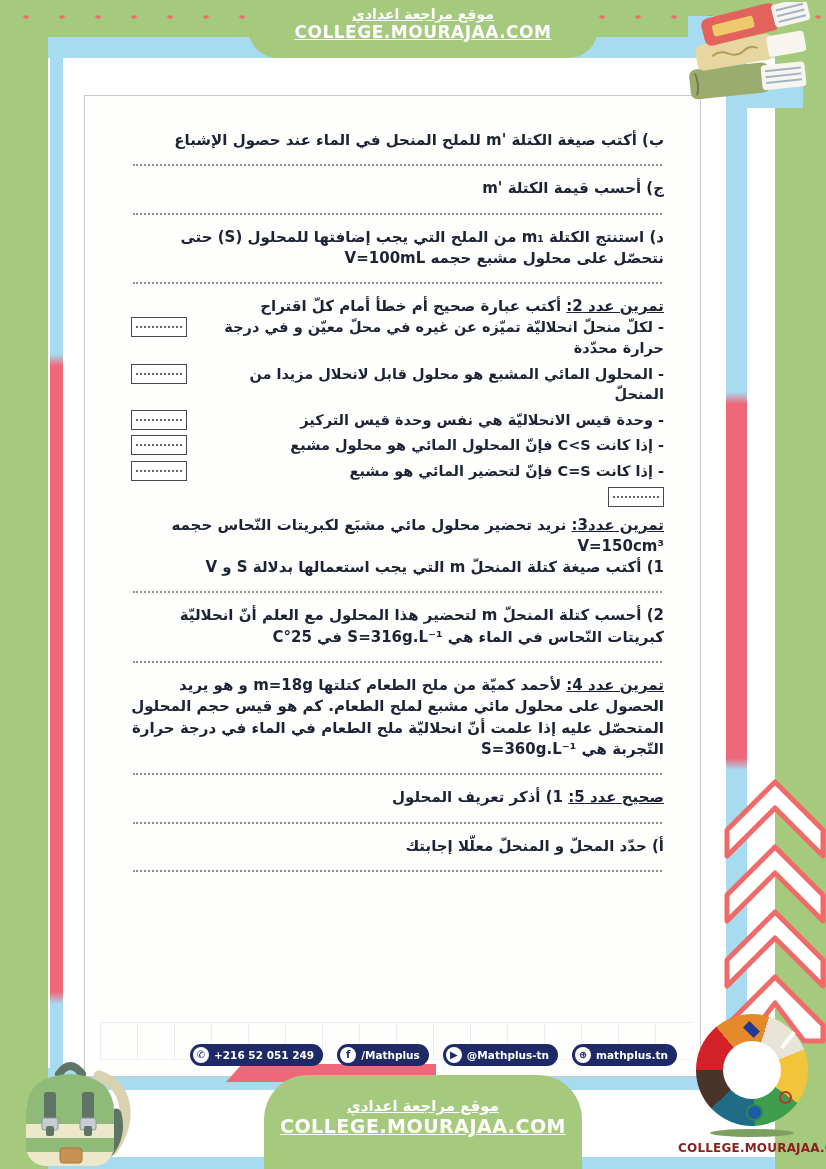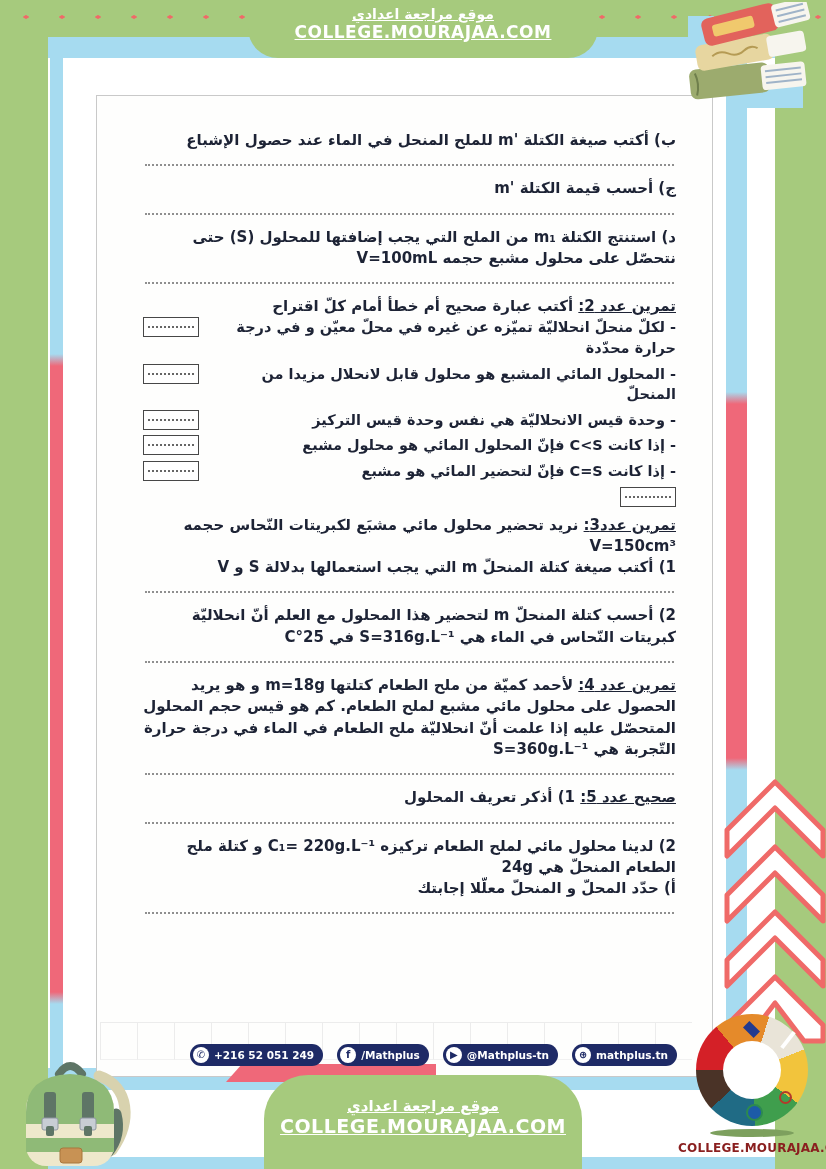--- a/index.html
+++ b/index.html
@@ -33,21 +33,21 @@
   .footer-blue{position:absolute;left:48px;top:1068px;width:727px;height:22px;background:#a6dbf0;z-index:3;}
   .pink-wedge{position:absolute;left:226px;top:1064px;width:210px;height:18px;background:#ef6879;z-index:4;
               clip-path:polygon(16px 0,100% 0,100% 100%,0 100%);}
   .bottom-blue{position:absolute;left:48px;top:1157px;width:727px;height:12px;background:#a6dbf0;z-index:2;}
   .footer-banner{position:absolute;left:264px;top:1075px;width:318px;height:94px;background:#a6ca7d;
                  border-radius:44px 44px 0 0;z-index:5;text-align:center;}
   .fb-ar{display:block;margin-top:22px;font-size:15px;font-weight:bold;color:#fff;text-decoration:underline;}
   .fb-en{display:block;font-size:19px;font-weight:bold;color:#fff;text-decoration:underline;letter-spacing:.5px;}
 
   
-  .doc-page{position:absolute;left:96px;top:95px;width:615px;height:980px;background:#fefefd;
+  .doc-page{position:absolute;left:84px;top:95px;width:615px;height:980px;background:#fefefd;
             border:1px solid #c9c9c9;z-index:4;}
   .doc-content{direction:rtl;text-align:right;padding:34px 36px 0 46px;color:#1d2335;
                font-size:15px;font-weight:600;line-height:1.42;}
   .doc-content p{margin:0;}
   .dotted{height:2px;border-bottom:2.5px dotted #8f8f8f;margin:11px 2px 12px 2px;}
   .ex-label{font-weight:800;text-decoration:underline;margin-top:16px;}
   .bold{font-weight:800;}
   .ex-head{margin:4px 0 6px 0;}
   .item-row{display:flex;gap:10px;margin-bottom:5px;}
   .item-row .txt{flex:1;font-size:14.5px;}
@@ -192,21 +192,20 @@
         <span class="ex-label">تمرين عدد 4:</span>
         <span class="bold">لأحمد كميّة من ملح الطعام كتلتها m=18g و هو يريد الحصول على محلول مائي مشبع لملح الطعام. كم هو قيس حجم المحلول المتحصّل عليه إذا علمت أنّ انحلاليّة ملح الطعام في الماء في درجة حرارة التّجربة هي S=360g.L⁻¹</span>
       </p>
       <div class="dotted"></div>
 
       <p class="ex-head">
         <span class="ex-label">صحيح عدد 5:</span>
         <span class="bold">1) أذكر تعريف المحلول</span>
       </p>
       <div class="dotted"></div>
-      <p>2) لدينا محلول مائي لملح الطعام تركيزه C₁= 220g.L⁻¹ و كتلة ملح الطعام المنحلّ هي 24g</p>
       <p class="bold">أ) حدّد المحلّ و المنحلّ معلّلا إجابتك</p>
       <div class="dotted"></div>
 
     </div>
   </div>
 
   <div class="grid-strip">
     <div class="gcell"></div>
       <div class="gcell"></div>
       <div class="gcell"></div>

